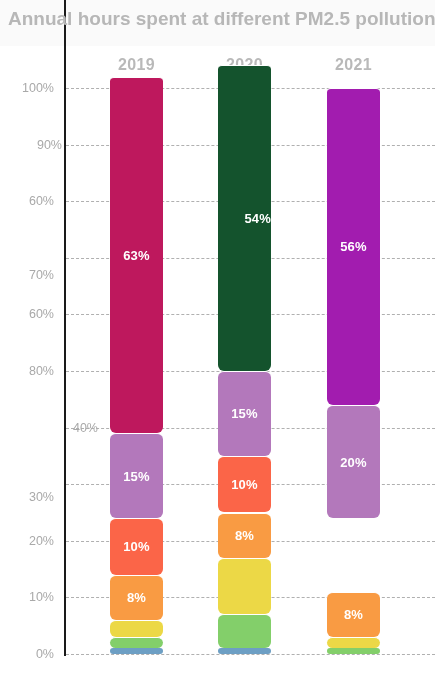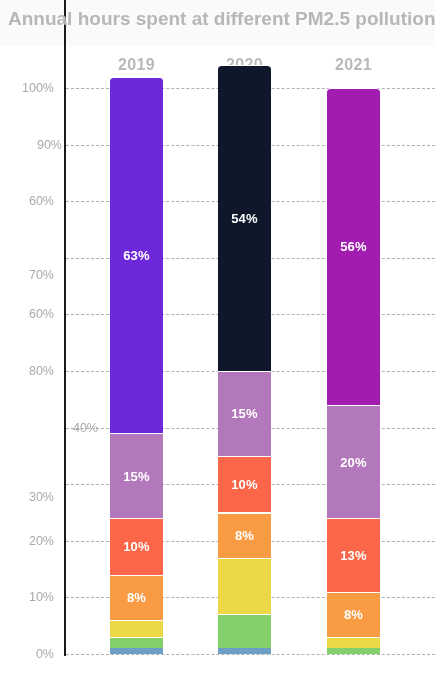--- a/index.html
+++ b/index.html
@@ -91,20 +91,21 @@
   }
   .segment {
     position: absolute;
     left: 0;
     width: 53px;
     box-sizing: border-box;
     border-top: 1.5px solid #ffffff;
     display: flex;
     align-items: center;
     justify-content: center;
+    border-radius: 6px;
   }
   .segment.first {
     border-top: none;
   }
   .seg-label {
     font-size: 13px;
     font-weight: bold;
     color: #ffffff;
     letter-spacing: 0.2px;
     white-space: nowrap;
@@ -188,50 +189,47 @@
         <div class="segment" style="top: 532.04px; height: 16.98px; background: rgb(236, 216, 70);"></div>
         <div class="segment" style="top: 486.76px; height: 45.28px; background: rgb(249, 155, 67);">
           <span class="seg-label">8%</span>
         </div>
         <div class="segment" style="top: 430.16px; height: 56.6px; background: rgb(251, 101, 72);">
           <span class="seg-label">10%</span>
         </div>
         <div class="segment" style="top: 345.26px; height: 84.9px; background: rgb(179, 120, 187);">
           <span class="seg-label">15%</span>
         </div>
-        <div class="segment cap" style="top: -11.32px; height: 356.58px; background: #6d28d9;">
+        <div class="segment cap" style="top: -11.32px; height: 356.58px; background: #be185d;">
           <span class="seg-label">63%</span>
         </div>
       </div>
       <div class="bar-column" style="left: 218px; top: 88px; height: 566px;">
         <div class="segment first" style="top: 560.34px; height: 5.66px; background: rgb(109, 159, 196);"></div>
         <div class="segment" style="top: 526.38px; height: 33.96px; background: rgb(131, 207, 106);"></div>
         <div class="segment" style="top: 469.78px; height: 56.6px; background: rgb(236, 216, 70);"></div>
         <div class="segment" style="top: 424.5px; height: 45.28px; background: rgb(249, 155, 67);">
           <span class="seg-label">8%</span>
         </div>
         <div class="segment" style="top: 367.9px; height: 56.6px; background: rgb(251, 101, 72);">
           <span class="seg-label">10%</span>
         </div>
         <div class="segment" style="top: 283px; height: 84.9px; background: rgb(179, 120, 187);">
           <span class="seg-label">15%</span>
         </div>
-        <div class="segment cap" style="top: -22.64px; height: 305.64px; background: #0f172a;">
+        <div class="segment cap" style="top: -22.64px; height: 305.64px; background: #14532d; justify-content: flex-end;">
           <span class="seg-label">54%</span>
         </div>
       </div>
       <div class="bar-column" style="left: 327px; top: 88px; height: 566px;">
         <div class="segment first" style="top: 560.34px; height: 5.66px; background: rgb(131, 207, 106);"></div>
         <div class="segment" style="top: 549.02px; height: 11.32px; background: rgb(236, 216, 70);"></div>
         <div class="segment" style="top: 503.74px; height: 45.28px; background: rgb(249, 155, 67);">
           <span class="seg-label">8%</span>
         </div>
-        <div class="segment" style="top: 430.16px; height: 73.58px; background: rgb(251, 101, 72);">
-          <span class="seg-label">13%</span>
-        </div>
         <div class="segment" style="top: 316.96px; height: 113.2px; background: rgb(179, 120, 187);">
           <span class="seg-label">20%</span>
         </div>
         <div class="segment cap" style="top: 0px; height: 316.96px; background: #a21caf;">
           <span class="seg-label">56%</span>
         </div>
       </div>
     </div>
 
   <div class="footer-band"></div>

